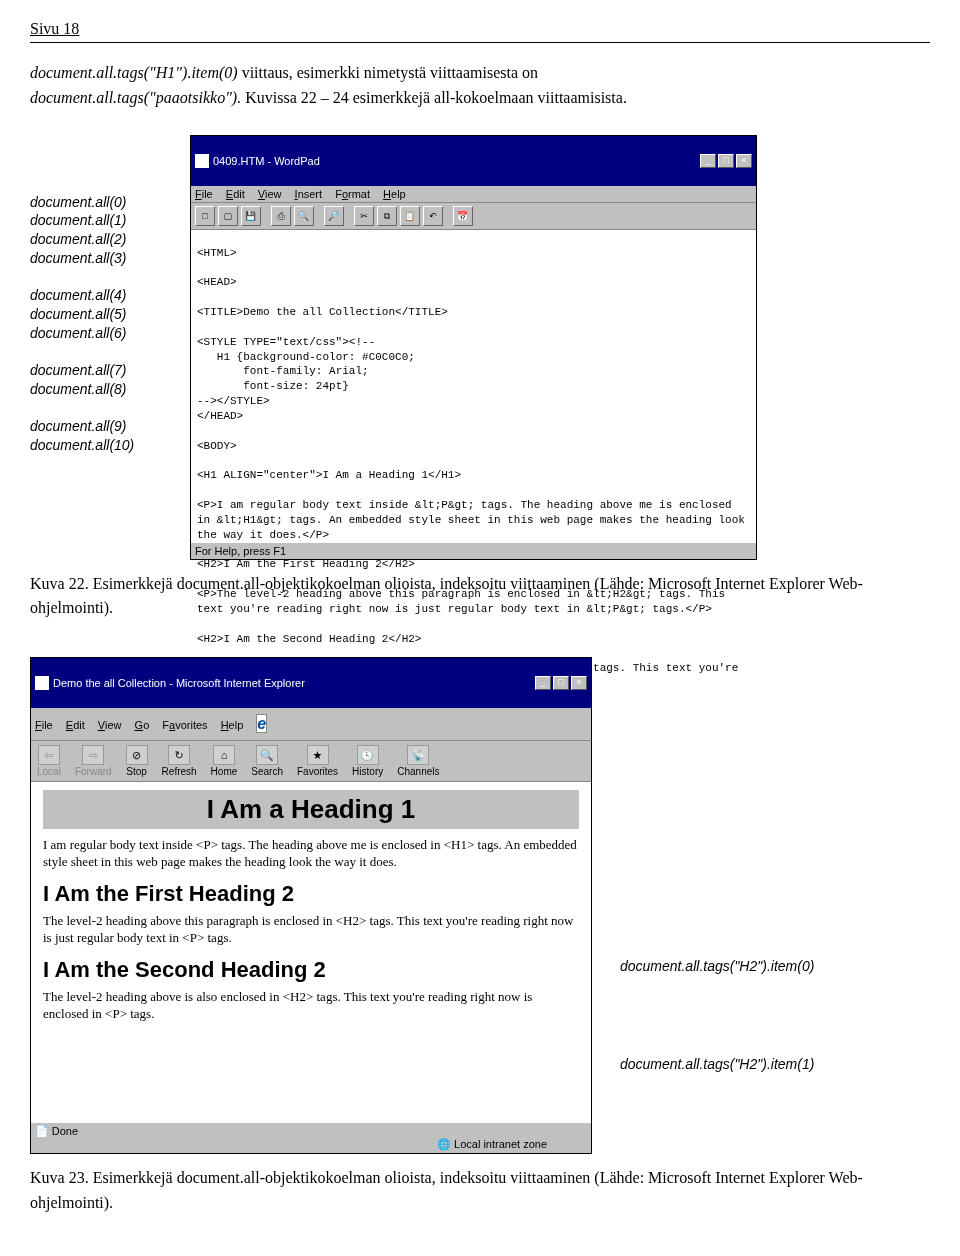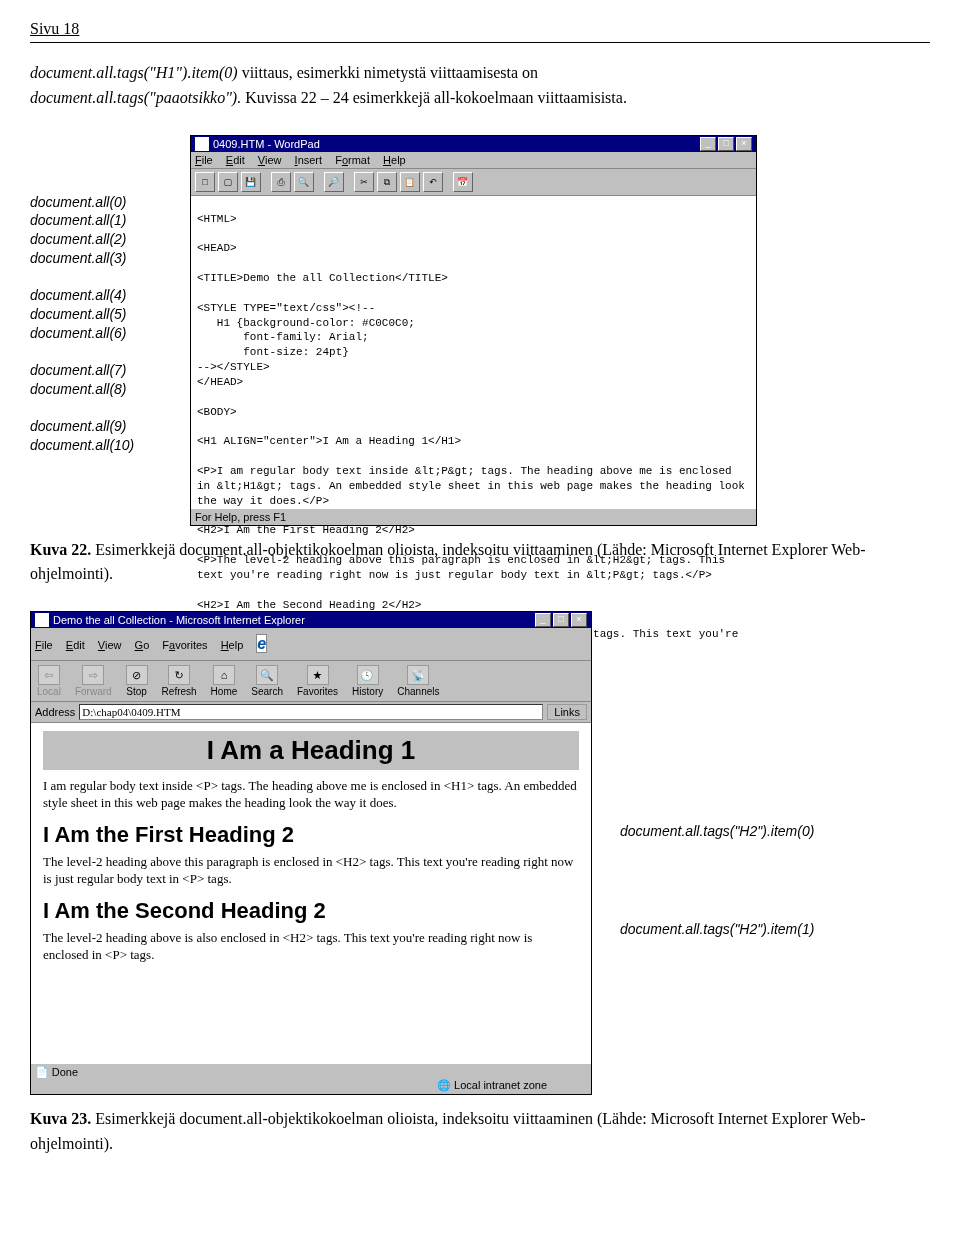--- a/index.html
+++ b/index.html
@@ -39,21 +39,21 @@
     font-size: 11px;
     border: 1px solid #000;
     width: 565px;
     background: #c0c0c0;
   }
   .titlebar {
     background: #000080;
     color: #fff;
     font-family: Tahoma, Arial, sans-serif;
     font-size: 11px;
-    padding: 1px 4px;
+    padding: 18px 4px;
     display: flex;
     align-items: center;
   }
   .titlebar .ticon { width: 14px; height: 14px; background:#fff; margin-right:4px; display:inline-block;}
   .titlebar-btns { margin-left:auto; display:flex; gap:2px;}
   .tbtn { width:14px; height:12px; background:#c0c0c0; border:1px solid #fff; border-right-color:#555; border-bottom-color:#555; font-size:9px; text-align:center; line-height:10px; font-family:Arial;}
   .menubar {
     font-family: Tahoma, Arial, sans-serif;
     font-size: 11px;
     padding: 2px 4px;
@@ -83,23 +83,23 @@
     font-family: Tahoma, Arial, sans-serif;
     font-size:11px;
     padding:2px 4px;
     background:#c0c0c0;
     border-top:1px solid #fff;
   }
   .caption {
     margin: 12px 0 6px 0;
     line-height: 1.55;
   }
-  .caption b { font-weight: bold; margin-top: 18px; }
+  .caption b { font-weight: normal; margin-top: 18px; }
   
-  .ie-wrap { display:flex; align-items:flex-start; margin-top: 24px; }
+  .ie-wrap { display:flex; align-items:flex-end; margin-top: 36px; }
   .ie-window {
     width: 560px;
     border:1px solid #000;
     background:#c0c0c0;
     font-family: Tahoma, Arial, sans-serif;
     font-size: 11px;
   }
   .ie-toolbar {
     display:flex;
     padding:4px 6px;
@@ -274,25 +274,20 @@
       <div class="titem dim"><div class="ic">⇦</div><span>Local</span></div>
       <div class="titem dim"><div class="ic">⇨</div><span>Forward</span></div>
       <div class="titem"><div class="ic">⊘</div><span>Stop</span></div>
       <div class="titem"><div class="ic">↻</div><span>Refresh</span></div>
       <div class="titem"><div class="ic">⌂</div><span>Home</span></div>
       <div class="titem"><div class="ic">🔍</div><span>Search</span></div>
       <div class="titem"><div class="ic">★</div><span>Favorites</span></div>
       <div class="titem"><div class="ic">🕓</div><span>History</span></div>
       <div class="titem"><div class="ic">📡</div><span>Channels</span></div>
     </div>
-    <div class="addrbar">
-      <span class="lbl">Address</span>
-      <input value="D:\chap04\0409.HTM" style="">
-      <span class="links">Links</span>
-    </div>
     <div class="ie-content">
       <h1>I Am a Heading 1</h1>
       <p>I am regular body text inside &lt;P&gt; tags. The heading above me is enclosed in &lt;H1&gt; tags. An embedded style sheet in this web page makes the heading look the way it does.</p>
       <h2>I Am the First Heading 2</h2>
       <p>The level-2 heading above this paragraph is enclosed in &lt;H2&gt; tags. This text you're reading right now is just regular body text in &lt;P&gt; tags.</p>
       <h2>I Am the Second Heading 2</h2>
       <p>The level-2 heading above is also enclosed in &lt;H2&gt; tags. This text you're reading right now is enclosed in &lt;P&gt; tags.</p>
     </div>
     <div class="ie-status">
       <span>📄 <span>Done</span></span>

